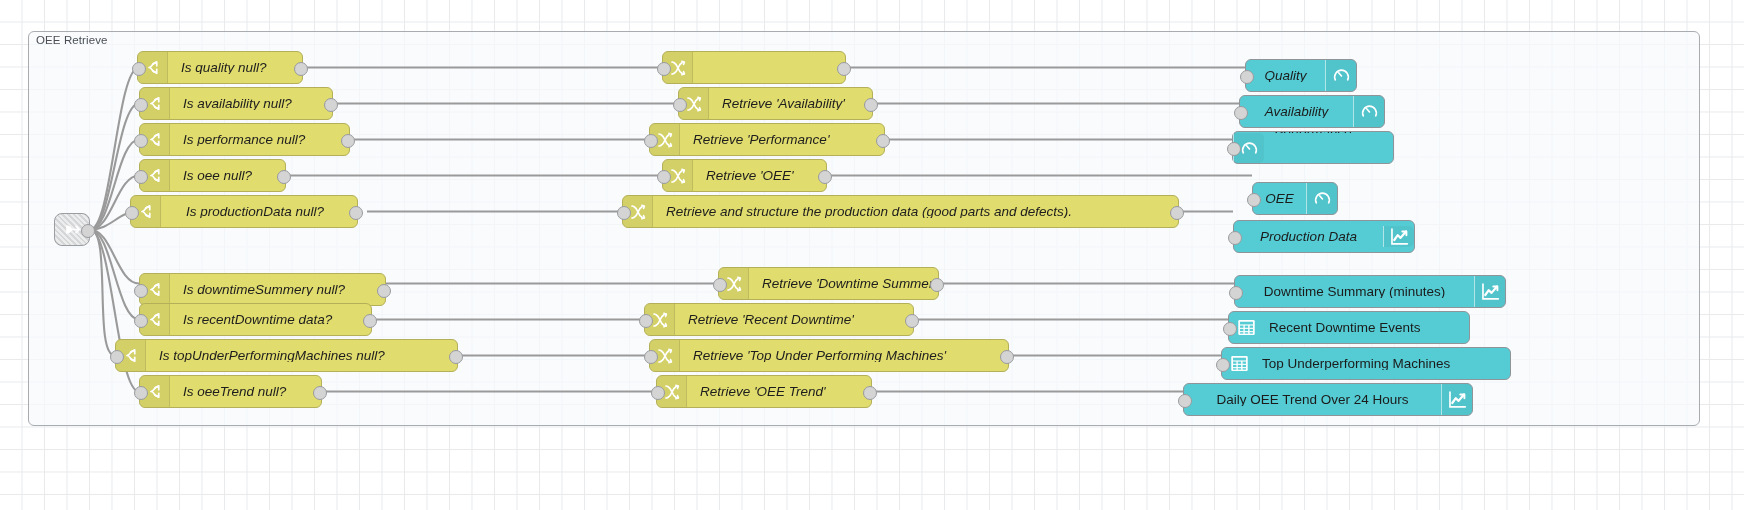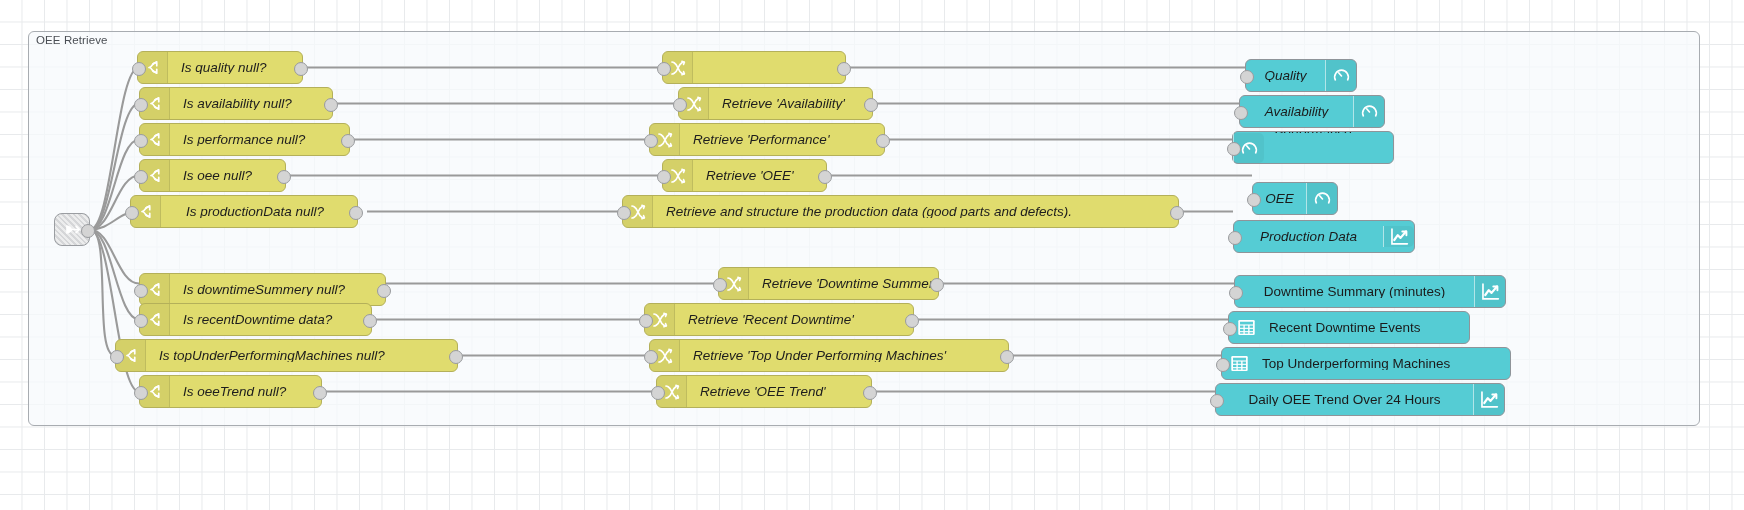--- a/index.html
+++ b/index.html
@@ -553,21 +553,21 @@
       <rect x="4.6" y="17.4" width="3.9" height="1.6" fill="#55ccd4"></rect>
       <rect x="10" y="17.4" width="3.9" height="1.6" fill="#55ccd4"></rect>
       <rect x="15.5" y="17.4" width="3.9" height="1.6" fill="#55ccd4"></rect>
     </svg>
         </div>
        <div class="body">
           <span class="label left">Top Underperforming Machines</span>
         </div>
         <div class="port in"></div>
       </div>
-      <div class="node cyan" style="left: 1215px; top: 375px; width: 290px;">
+      <div class="node cyan" style="left: 1183px; top: 375px; width: 290px;">
         <div class="body">
           <span class="label center">Daily OEE Trend Over 24 Hours</span>
         </div>
        <div class="iconbox-right">
           <svg class="glyph" width="21" height="21" viewBox="0 0 24 24">
       <path d="M3.4 3.4 L3.4 20.4 L21 20.4" fill="none" stroke="#fff" stroke-width="1.9" stroke-linecap="round"></path>
       <path d="M6 16 L10 10.5 L13.2 13.6 L19.4 6.2" fill="none" stroke="#fff" stroke-width="2.5" stroke-linecap="round" stroke-linejoin="round"></path>
       <path d="M15.2 6.2 L19.9 6.2 L19.9 10.6" fill="none" stroke="#fff" stroke-width="2.2" stroke-linecap="round" stroke-linejoin="round"></path>
     </svg>
         </div>

